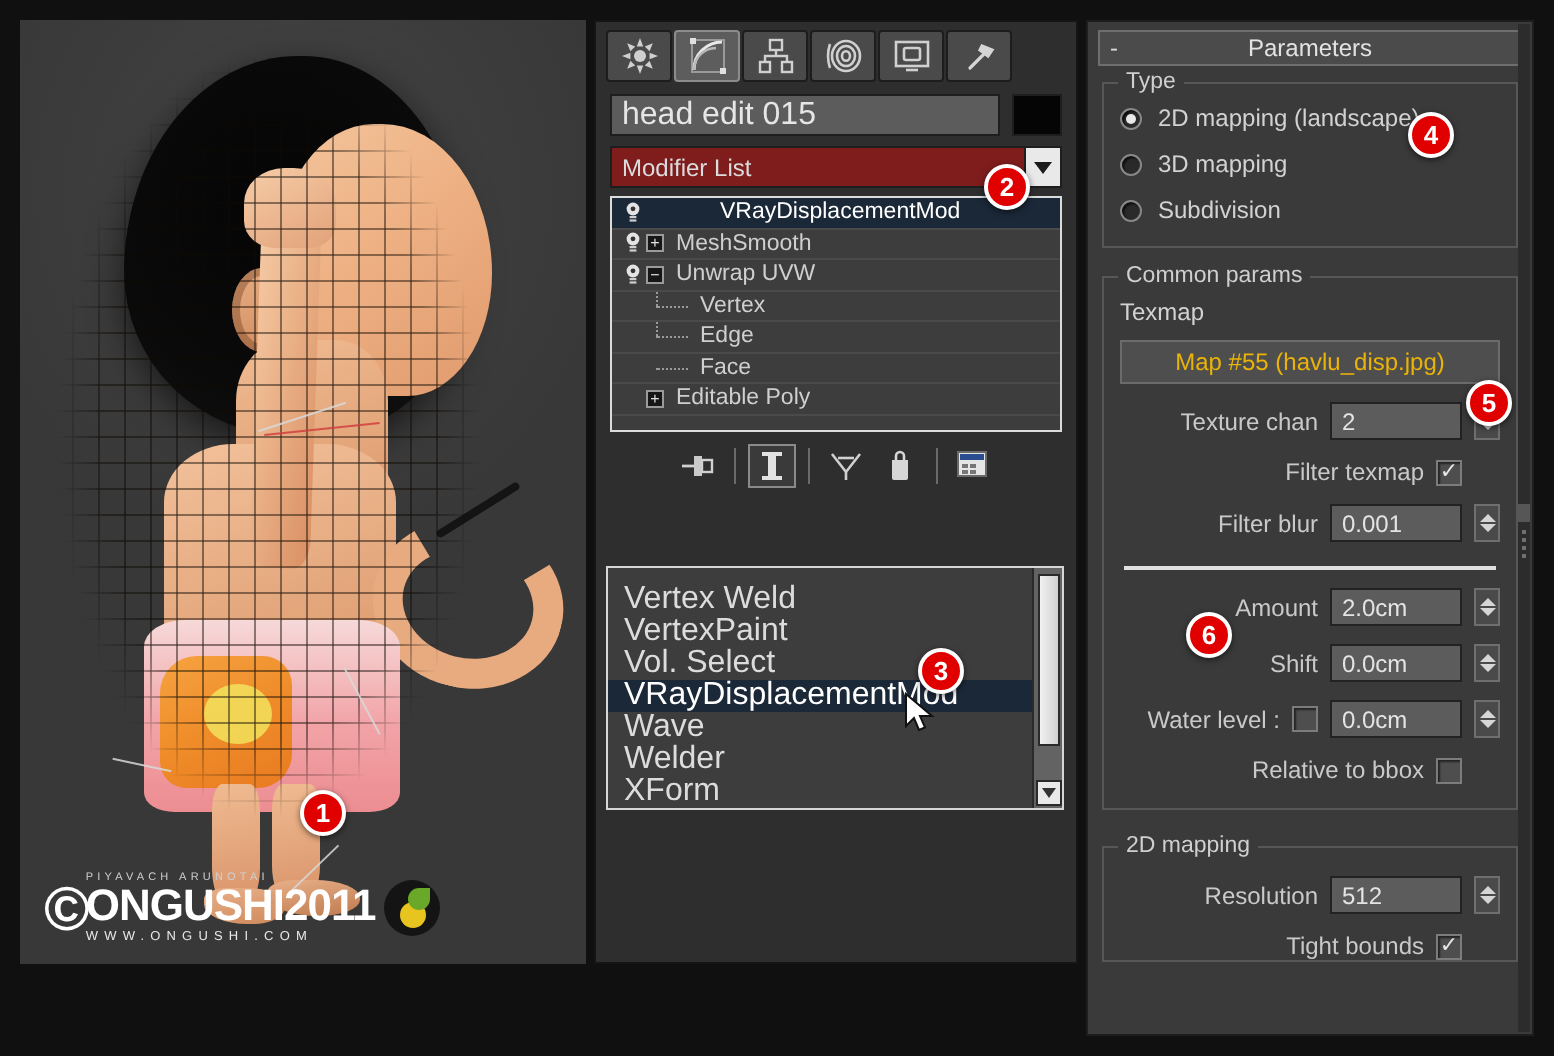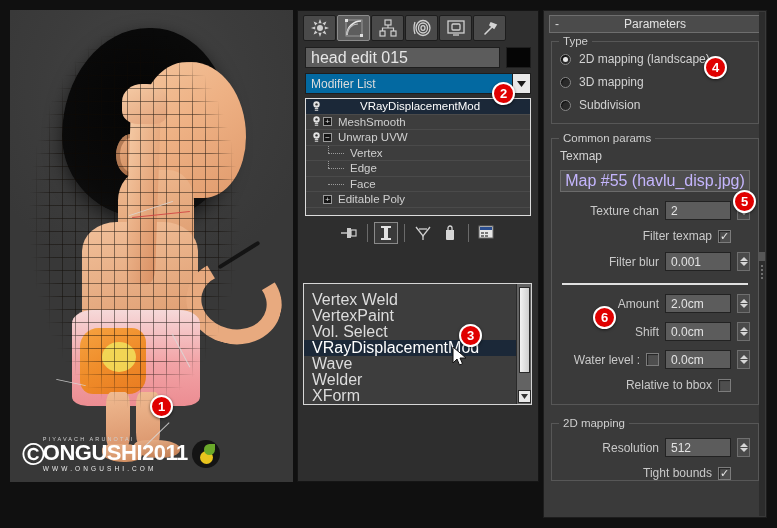--- a/index.html
+++ b/index.html
@@ -198,21 +198,21 @@
     width: 25px; height: 21px;
     background: #050505;
     border: 1px solid #1e1e1e;
   }
 
   #modlist-row {
     display: flex; align-items: center;
     margin: 0 7px 4px 7px;
     height: 21px;
     border: 1px solid #1e1e1e;
-    background: #0369a1;
+    background: #7f1d1d;
   }
   #modlist-label { flex: 1; color: #dcdcdc; font-size: 12px; padding-left: 5px; }
   #modlist-arrow {
     width: 18px; height: 19px;
     background: #e9e9e9;
     border-left: 1px solid #1e1e1e;
     display: flex; align-items: center; justify-content: center;
   }
 
   #stack {
@@ -348,21 +348,21 @@
     background: #e8e8e8;
   }
   .radio-label { color: #d2d2d2; font-size: 12px; }
 
   .plain-label { color: #d2d2d2; font-size: 12px; }
   .map-btn {
     margin-top: 7px;
     height: 22px;
     background: #4e4e4e;
     border: 1px solid #6b6b6b;
-    color: #c4b5fd; font-size: 16px;
+    color: #eab308; font-size: 12px;
     display: flex; align-items: center; justify-content: center;
     cursor: pointer;
   }
   .field-row {
     display: flex; align-items: center; justify-content: flex-end;
     margin-top: 9px; gap: 6px;
     position: relative;
   }
   .field-label { color: #c9c9c9; font-size: 12px; }
   .textbox {

